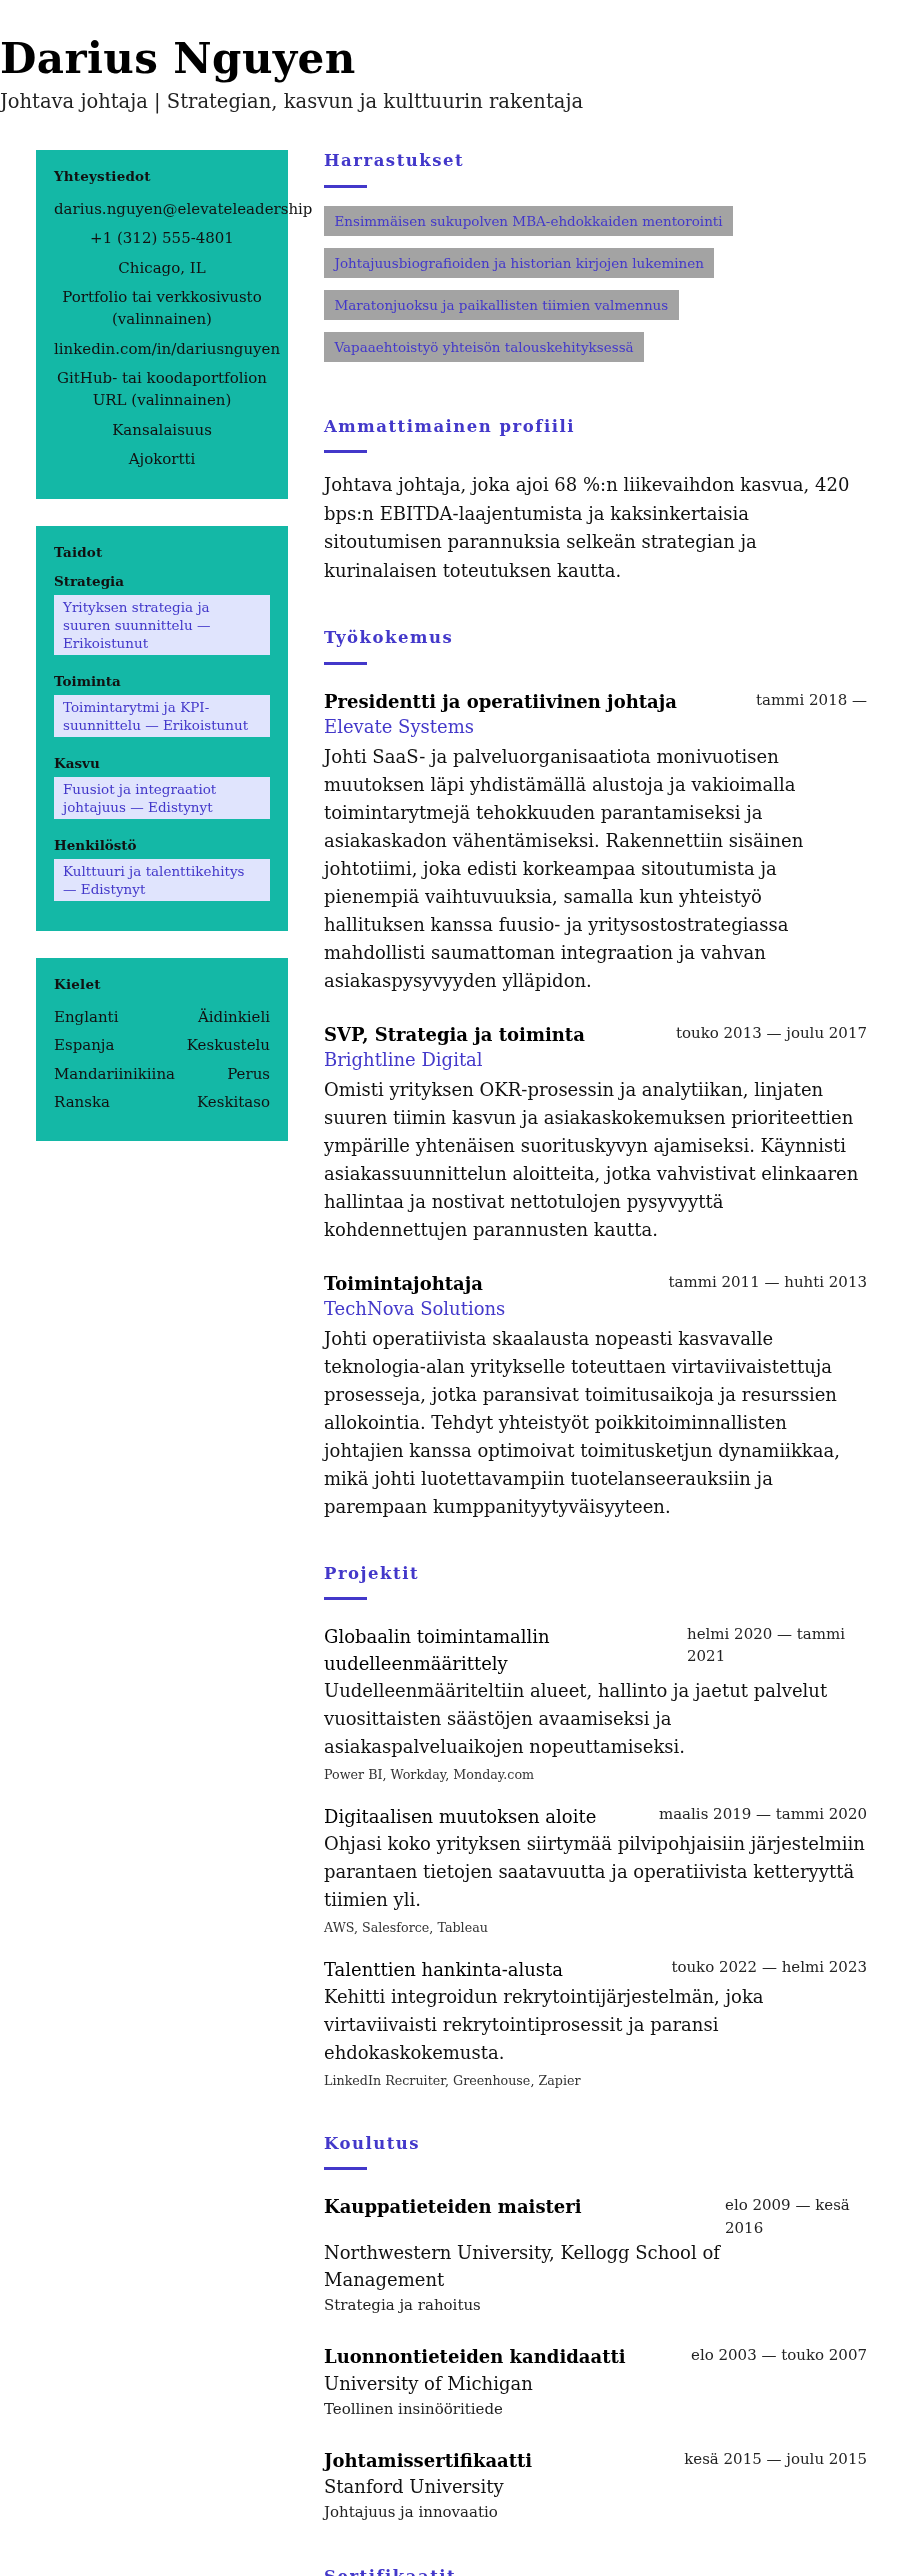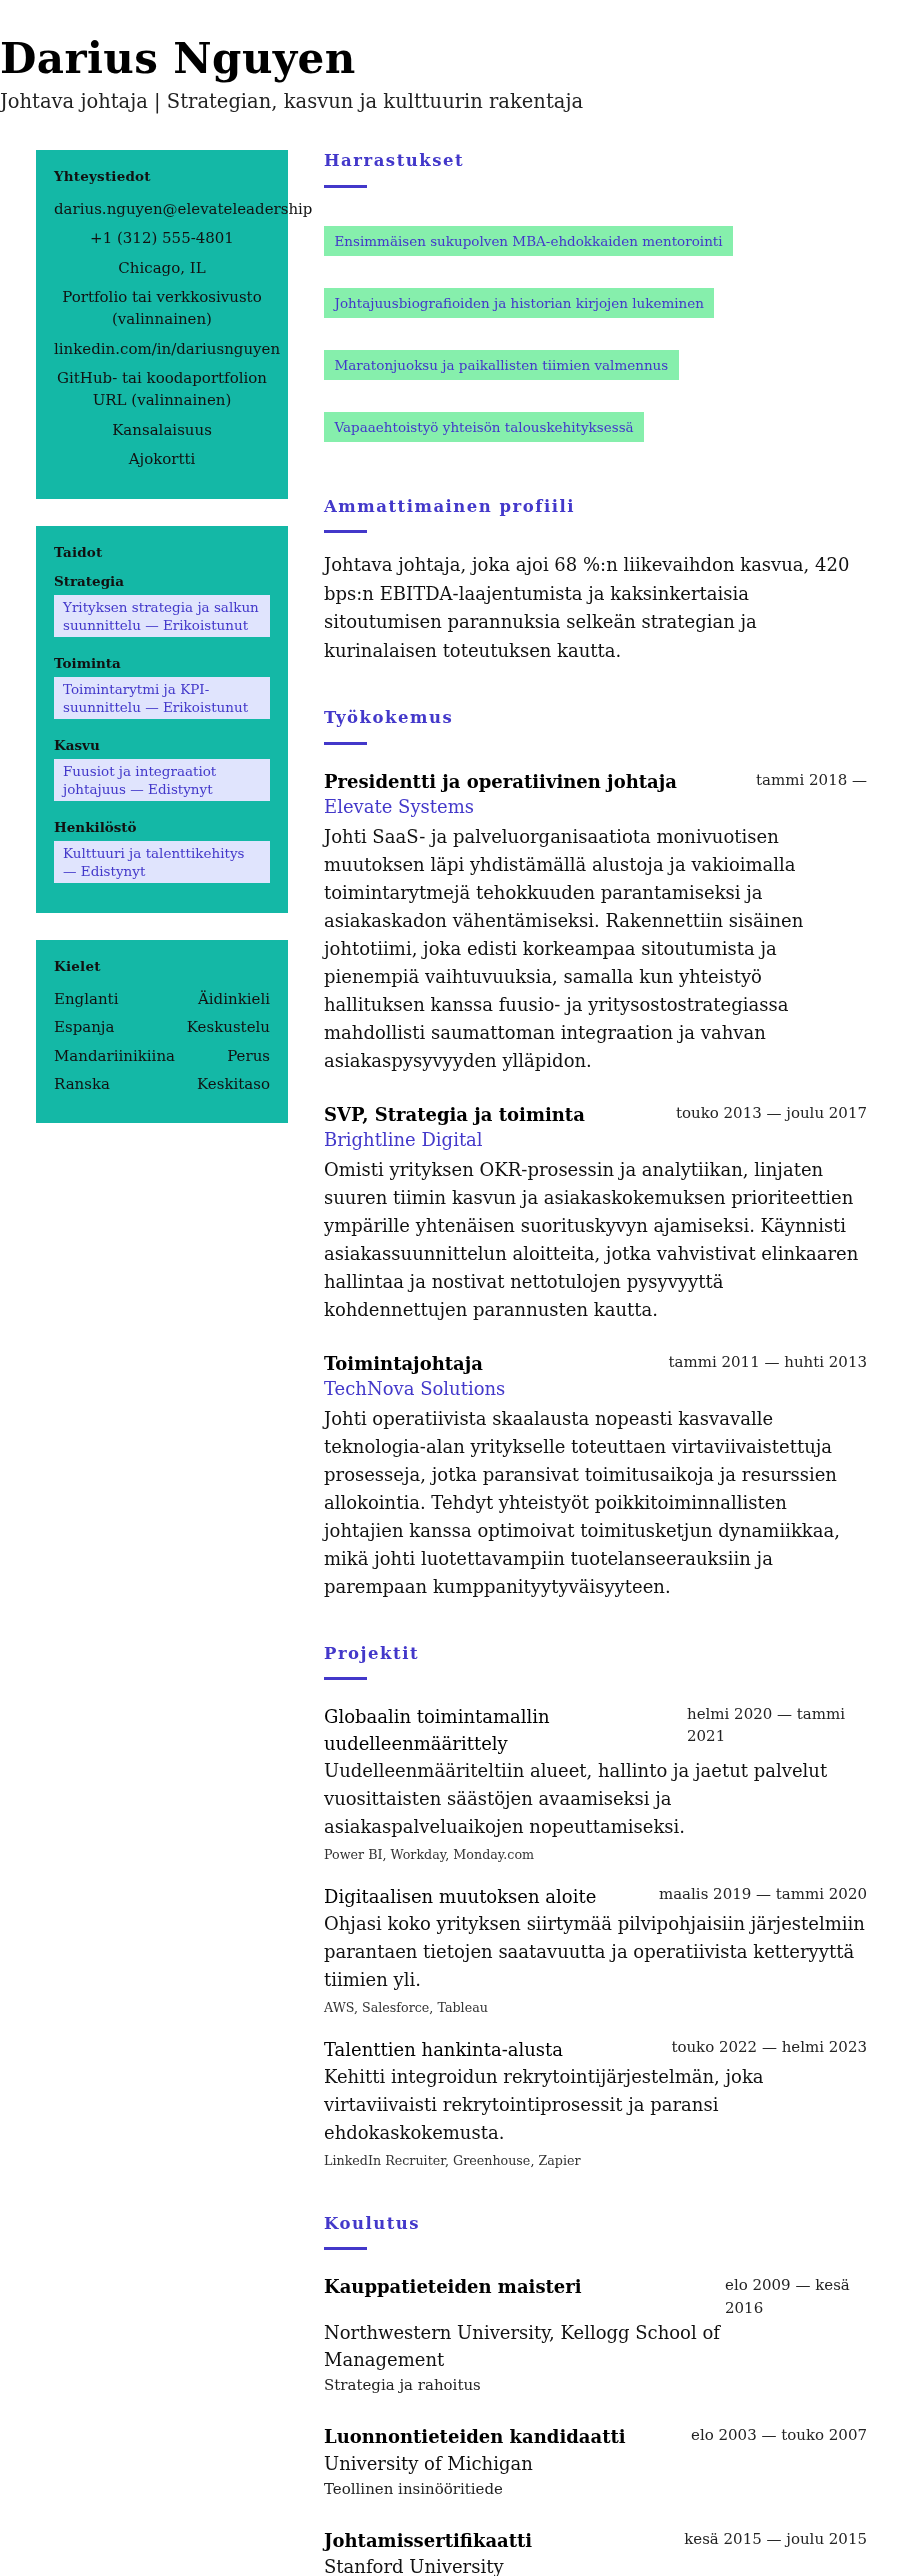--- a/index.html
+++ b/index.html
@@ -26,21 +26,21 @@
 
   .skill-group-title { font-size: 13.5px; font-weight: bold; margin: 0 0 6px 0; color: #111; }
   .skill-chip { background: #e0e4fd; color: #4338ca; font-size: 13.5px; line-height: 18px; padding: 3px 9px; margin-bottom: 18px; }
 
   .lang-row { display: flex; justify-content: space-between; font-size: 15px; line-height: 22.5px; margin-bottom: 6px; color: #111; }
 
   .section { margin-bottom: 42px; }
   .section-title { font-size: 16.5px; font-weight: bold; color: #4338ca; letter-spacing: 1.5px; line-height: 22.5px; }
   .section-rule { width: 43px; height: 3px; background: #4338ca; margin: 12px 0 18px 0; }
 
-  .hobby { display: inline-block; background: #86efac; color: #4338ca; font-size: 13.5px; line-height: 18px; padding: 6px 10.5px; margin-bottom: 12px; margin-top: 20px; }
+  .hobby { display: inline-block; background: #a3a3a3; color: #4338ca; font-size: 13.5px; line-height: 18px; padding: 6px 10.5px; margin-bottom: 12px; }
   .hobby-wrap { display: flex; flex-direction: column; align-items: flex-start; }
 
   .profile-text { font-size: 18px; line-height: 28.5px; color: #111; }
 
   .entry { margin-bottom: 27px; }
   .entry-head { display: flex; justify-content: space-between; align-items: flex-start; gap: 12px; }
   .entry-title { font-size: 18px; font-weight: bold; line-height: 25.5px; color: #000; }
   .entry-date { font-size: 15px; line-height: 22.5px; color: #222; white-space: nowrap; text-align: right; }
   .entry-date.wrap { white-space: normal; max-width: 180px; text-align: left; }
   .entry-company { font-size: 18px; line-height: 25.5px; color: #4338ca; }
@@ -71,21 +71,21 @@
       <div class="contact-item">linkedin.com/in/dariusnguyen</div>
       <div class="contact-item">GitHub- tai koodaportfolion URL (valinnainen)</div>
       <div class="contact-item">Kansalaisuus</div>
       <div class="contact-item">Ajokortti</div>
     </section>
 
     <section class="card">
       <div class="card-title">Taidot</div>
       <div>
         <div class="skill-group-title">Strategia</div>
-        <div class="skill-chip">Yrityksen strategia ja salkun suunnittelu — Erikoistunut</div>
+        <div class="skill-chip">Yrityksen strategia ja suuren suunnittelu — Erikoistunut</div>
       </div>
       <div>
         <div class="skill-group-title">Toiminta</div>
         <div class="skill-chip">Toimintarytmi ja KPI-suunnittelu — Erikoistunut</div>
       </div>
       <div>
         <div class="skill-group-title">Kasvu</div>
         <div class="skill-chip">Fuusiot ja integraatiot johtajuus — Edistynyt</div>
       </div>
       <div>

